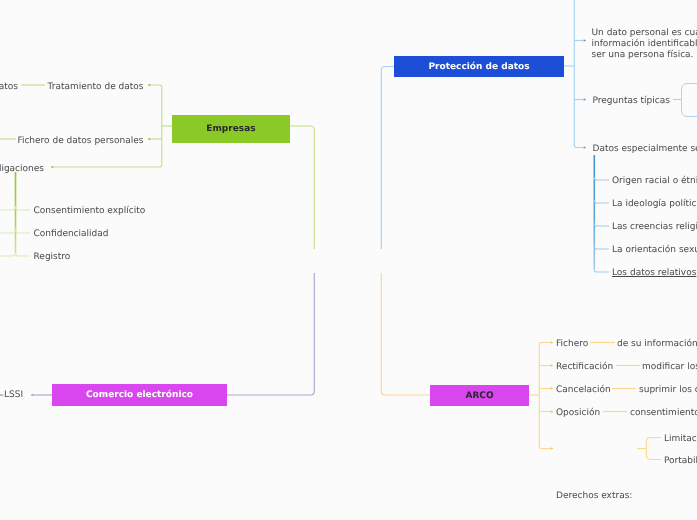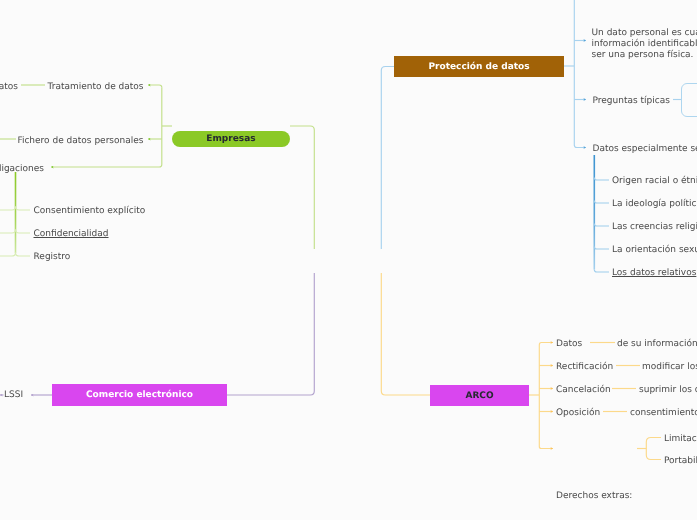--- a/index.html
+++ b/index.html
@@ -7,21 +7,21 @@
        font-family:"DejaVu Sans",sans-serif;
        -webkit-font-smoothing:antialiased;text-rendering:geometricPrecision;}
   #canvas{position:relative;width:697px;height:520px;overflow:hidden;}
   svg#links{position:absolute;left:0;top:0;width:697px;height:520px;overflow:visible;}
   .nodebox{position:absolute;box-sizing:border-box;display:flex;align-items:center;
            justify-content:center;font-weight:bold;font-size:9px;}
   .lbl{position:absolute;white-space:nowrap;color:#4a4a4a;font-size:9px;line-height:11.2px;}
   .central{background:#fdfdfd;border:1.9px solid #1A82C6;border-radius:5.5px;color:#33373d;
            font-size:9px;letter-spacing:.25px;}
   .b-empresas  {background:#8BC926;color:#262a30;}
-  .b-proteccion{background:#a16207;color:#fff;}
+  .b-proteccion{background:#1d4ed8;color:#fff;}
   .b-arco      {background:#d946ef;color:#262a30;}
   .b-comercio  {background:#d946ef;color:#fff;}
   .lbl.multi{white-space:pre;}
   .roundbox{position:absolute;box-sizing:border-box;border:1.3px solid #aed6ef;
             border-radius:6px;background:#fbfbfb;}
 </style>
 </head>
 <body>
 
 <div id="canvas">
@@ -105,21 +105,21 @@
       <path d="M646.3,442 Q646.3,437.5 650.8,437.5 H661" stroke="#fcd98a" stroke-width="1.15"></path>
       <path d="M646.3,455 Q646.3,459.5 650.8,459.5 H661" stroke="#fcd98a" stroke-width="1.15"></path>
       <path d="M646.3,442 V455" stroke="#fcd98a" stroke-width="1.15"></path>
 
       <path d="M52,395 H31" stroke="#b3a3ce" stroke-width="1.15" marker-end="url(#ap)"></path>
       <path d="M3.5,395 H0" stroke="#b3a3ce" stroke-width="1.15" marker-end="url(#ap)"></path>
     </g>
   </svg>
 
 
-  <div class="nodebox b-empresas" style="left:172px;top:131px;width:118px;height:16px;border-radius:10px;">
+  <div class="nodebox b-empresas" style="left:172px;top:115px;width:118px;height:28px;">
     <span>Empresas</span>
   </div>
 
   <div class="nodebox b-proteccion" style="left:394px;top:56px;width:170px;height:21px;">
     <span>Protección de datos</span>
   </div>
 
   <div class="nodebox b-arco" style="left:430px;top:385px;width:99px;height:21px;">
     <span>ARCO</span>
   </div>
@@ -127,38 +127,38 @@
   <div class="nodebox b-comercio" style="left:52px;top:384px;width:175px;height:22px;">
     <span>Comercio electrónico</span>
   </div>
 
   <div class="lbl ra" style="right:679px;top:81.5px;">Cesión de datos</div>
   <div class="lbl ra" style="right:553.5px;top:81.5px;">Tratamiento de datos</div>
   <div class="lbl ra" style="right:553.5px;top:135.5px;">Fichero de datos personales</div>
   <div class="lbl ra" style="right:653px;top:163.5px;">Obligaciones</div>
 
   <div class="lbl" style="left:33.5px;top:206px;">Consentimiento explícito</div>
-  <div class="lbl" style="left:33.5px;top:229px;text-decoration:underline;">Confidencialidad</div>
+  <div class="lbl" style="left:33.5px;top:229px;">Confidencialidad</div>
   <div class="lbl" style="left:33.5px;top:252px;">Registro</div>
 
   <div class="lbl multi" style="left:591.5px;top:27.5px;line-height:11.2px;">Un dato personal es cualquier
 información identificable, debe
 ser una persona física.</div>
   <div class="lbl" style="left:592.5px;top:95.5px;">Preguntas típicas</div>
   <div class="lbl" style="left:592.5px;top:143.5px;">Datos especialmente sensibles</div>
 
   <div class="lbl" style="left:612px;top:176px;">Origen racial o étnico</div>
   <div class="lbl" style="left:612px;top:199px;">La ideología política</div>
   <div class="lbl" style="left:612px;top:222px;">Las creencias religiosas</div>
   <div class="lbl" style="left:612px;top:245px;">La orientación sexual</div>
   <div class="lbl" style="left:612px;top:268px;text-decoration:underline;">Los datos relativos</div>
 
   <div class="roundbox" style="left:681px;top:82.5px;width:60px;height:34px;"></div>
 
-  <div class="lbl" style="left:556px;top:339px;">Datos</div>
+  <div class="lbl" style="left:556px;top:339px;">Fichero</div>
   <div class="lbl" style="left:556px;top:362px;">Rectificación</div>
   <div class="lbl" style="left:556px;top:385px;">Cancelación</div>
   <div class="lbl" style="left:556px;top:408px;">Oposición</div>
   <div class="lbl" style="left:556px;top:445px;margin-top:46px;">Derechos extras:</div>
 
   <div class="lbl" style="left:617px;top:339px;">de su información</div>
   <div class="lbl" style="left:642px;top:362px;">modificar los datos</div>
   <div class="lbl" style="left:639px;top:385px;">suprimir los datos</div>
   <div class="lbl" style="left:630px;top:408px;">consentimiento</div>
 

